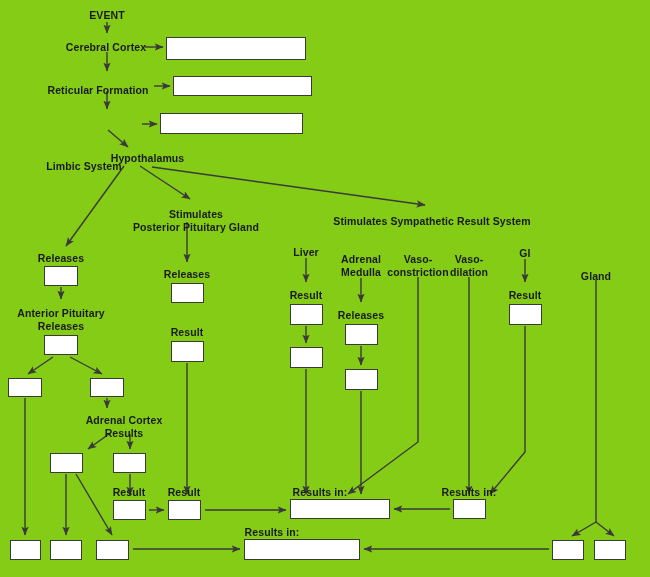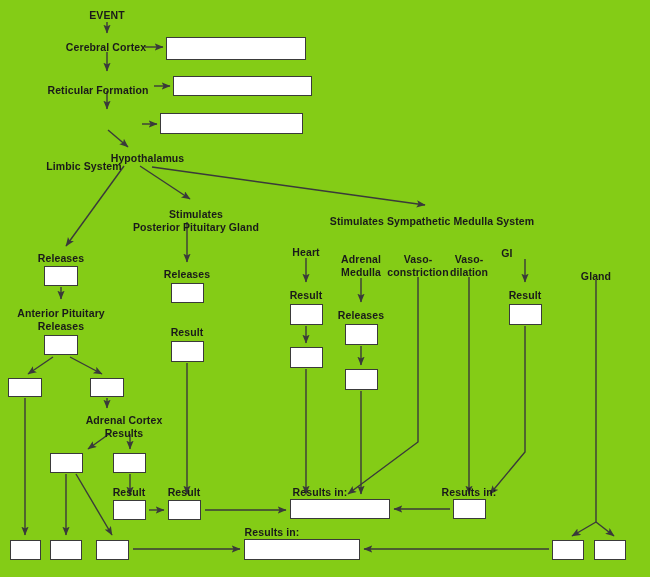--- a/index.html
+++ b/index.html
@@ -125,36 +125,36 @@
       <div class="bx" style="left: 594px; top: 540px; width: 32px; height: 20px; border-color: rgb(58, 58, 58);"></div>
     </div>
   <div id="label-layer">
       <div class="lbl" style="left: 107px; top: 9px; color: rgb(26, 26, 26);">EVENT</div>
       <div class="lbl" style="left: 98px; top: 41px; color: rgb(26, 26, 26); margin-left: 8px;">Cerebral Cortex</div>
       <div class="lbl" style="left: 98px; top: 68px; color: rgb(26, 26, 26); margin-top: 16px;">Reticular Formation</div>
       <div class="lbl" style="left: 84px; top: 118px; color: rgb(26, 26, 26); margin-top: 42px;">Limbic System</div>
       <div class="lbl" style="left: 133px; top: 152px; color: rgb(26, 26, 26); padding-left: 29px;">Hypothalamus</div>
       <div class="lbl" style="left: 196px; top: 208px; color: rgb(26, 26, 26);">Stimulates
 Posterior Pituitary Gland</div>
-      <div class="lbl" style="left: 432px; top: 215px; color: rgb(26, 26, 26);">Stimulates Sympathetic Medulla System</div>
+      <div class="lbl" style="left: 432px; top: 215px; color: rgb(26, 26, 26);">Stimulates Sympathetic Result System</div>
       <div class="lbl" style="left: 61px; top: 252px; color: rgb(26, 26, 26);">Releases</div>
       <div class="lbl" style="left: 61px; top: 307px; color: rgb(26, 26, 26);">Anterior Pituitary
 Releases</div>
       <div class="lbl" style="left: 187px; top: 268px; color: rgb(26, 26, 26);">Releases</div>
       <div class="lbl" style="left: 187px; top: 326px; color: rgb(26, 26, 26);">Result</div>
-      <div class="lbl" style="left: 306px; top: 246px; color: rgb(26, 26, 26);">Heart</div>
+      <div class="lbl" style="left: 306px; top: 246px; color: rgb(26, 26, 26);">Liver</div>
       <div class="lbl" style="left: 306px; top: 289px; color: rgb(26, 26, 26);">Result</div>
       <div class="lbl" style="left: 361px; top: 253px; color: rgb(26, 26, 26);">Adrenal
 Medulla</div>
       <div class="lbl" style="left: 361px; top: 309px; color: rgb(26, 26, 26);">Releases</div>
       <div class="lbl" style="left: 418px; top: 253px; color: rgb(26, 26, 26);">Vaso-
 constriction</div>
       <div class="lbl" style="left: 469px; top: 253px; color: rgb(26, 26, 26);">Vaso-
 dilation</div>
-      <div class="lbl" style="left: 507px; top: 247px; color: rgb(26, 26, 26);">GI</div>
+      <div class="lbl" style="left: 525px; top: 247px; color: rgb(26, 26, 26);">GI</div>
       <div class="lbl" style="left: 525px; top: 289px; color: rgb(26, 26, 26);">Result</div>
       <div class="lbl" style="left: 596px; top: 270px; color: rgb(26, 26, 26);">Gland</div>
       <div class="lbl" style="left: 124px; top: 414px; color: rgb(26, 26, 26);">Adrenal Cortex
 Results</div>
       <div class="lbl" style="left: 129px; top: 486px; color: rgb(26, 26, 26);">Result</div>
       <div class="lbl" style="left: 184px; top: 486px; color: rgb(26, 26, 26);">Result</div>
       <div class="lbl" style="left: 320px; top: 486px; color: rgb(26, 26, 26);">Results in:</div>
       <div class="lbl" style="left: 469px; top: 486px; color: rgb(26, 26, 26);">Results in:</div>
       <div class="lbl" style="left: 272px; top: 526px; color: rgb(26, 26, 26);">Results in:</div>
     </div>

